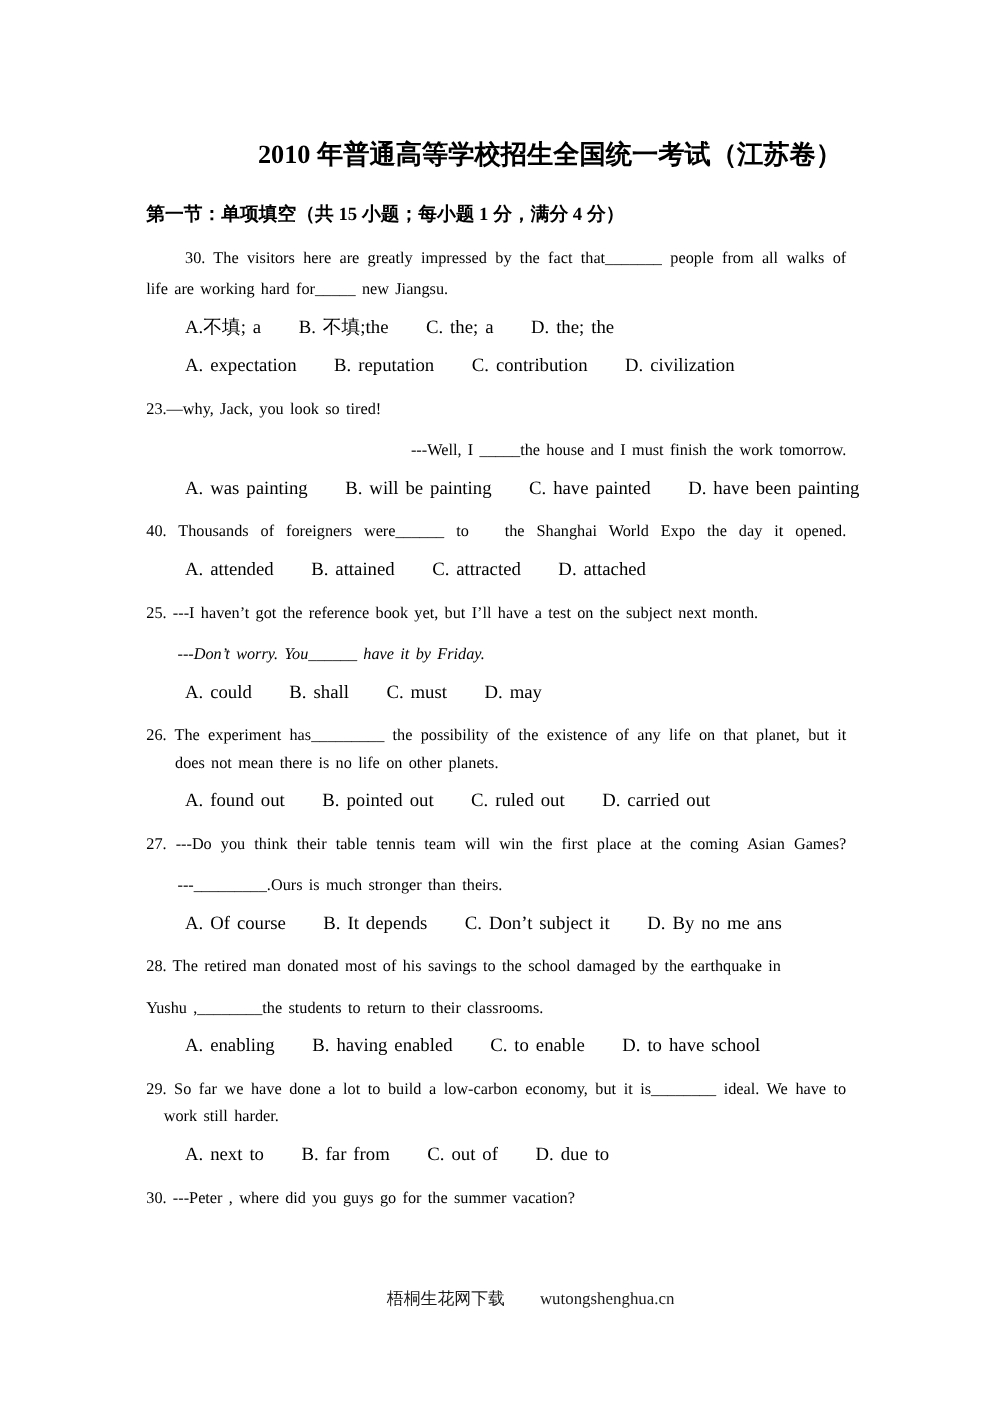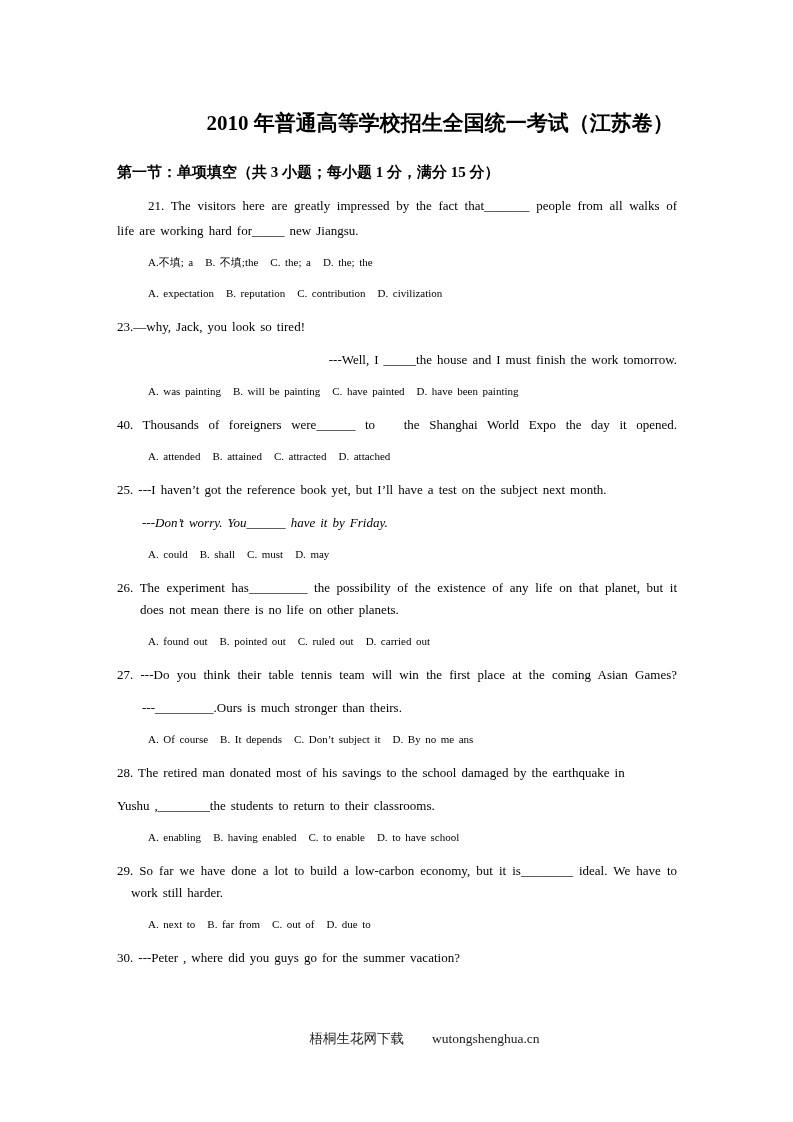--- a/index.html
+++ b/index.html
@@ -43,22 +43,22 @@
     word-spacing: normal;
   }
   .g-q      { margin-top: 12px; }
   .g-para   { margin-top: 3px;  }
   .g-tight  { margin-top: 0;    }
   .g-dialog { margin-top: 11px; }
   .options {
     margin-top: 9px;
     padding-left: 31px;
     display: flex;
-    gap: 12px;
-    font-size: 11px;
+    gap: 30px;
+    font-size: 15px;
     line-height: 22px;
     word-spacing: 1.8px;
     white-space: pre;
   }
   .footer {
     position: absolute;
     left: 0;
     right: 0;
     top: 1028px;
     display: flex;
@@ -68,25 +68,25 @@
     font-size: 13.5px;
     line-height: 22px;
     color: #1a1a1a;
   }
 </style>
 </head>
 <body>
 
 <div class="page">
   <h1 class="title">2010 年普通高等学校招生全国统一考试（江苏卷）</h1>
-  <h2 class="section-heading">第一节：单项填空（共 3 小题；每小题 1 分，满分 15 分）</h2>
+  <h2 class="section-heading">第一节：单项填空（共 15 小题；每小题 1 分，满分 4 分）</h2>
   <div>
   <div class="question">
     <div>
-          <div class="line g-q just" style="padding-left: 31px;">21. The visitors here are greatly impressed by the fact that_______ people from all walks of</div>
+          <div class="line g-q just" style="padding-left: 31px;">30. The visitors here are greatly impressed by the fact that_______ people from all walks of</div>
           <div class="line g-para">life are working hard for_____ new Jiangsu.</div>
         </div>
     <div class="options"><span class="option">A.不填; a</span><span class="option">B. 不填;the</span><span class="option">C. the; a</span><span class="option">D. the; the</span></div>
   </div>
 
   <div class="question">
     <div class="options"><span class="option">A. expectation</span><span class="option">B. reputation</span><span class="option">C. contribution</span><span class="option">D. civilization</span></div>
   </div>
 
   <div class="question">

